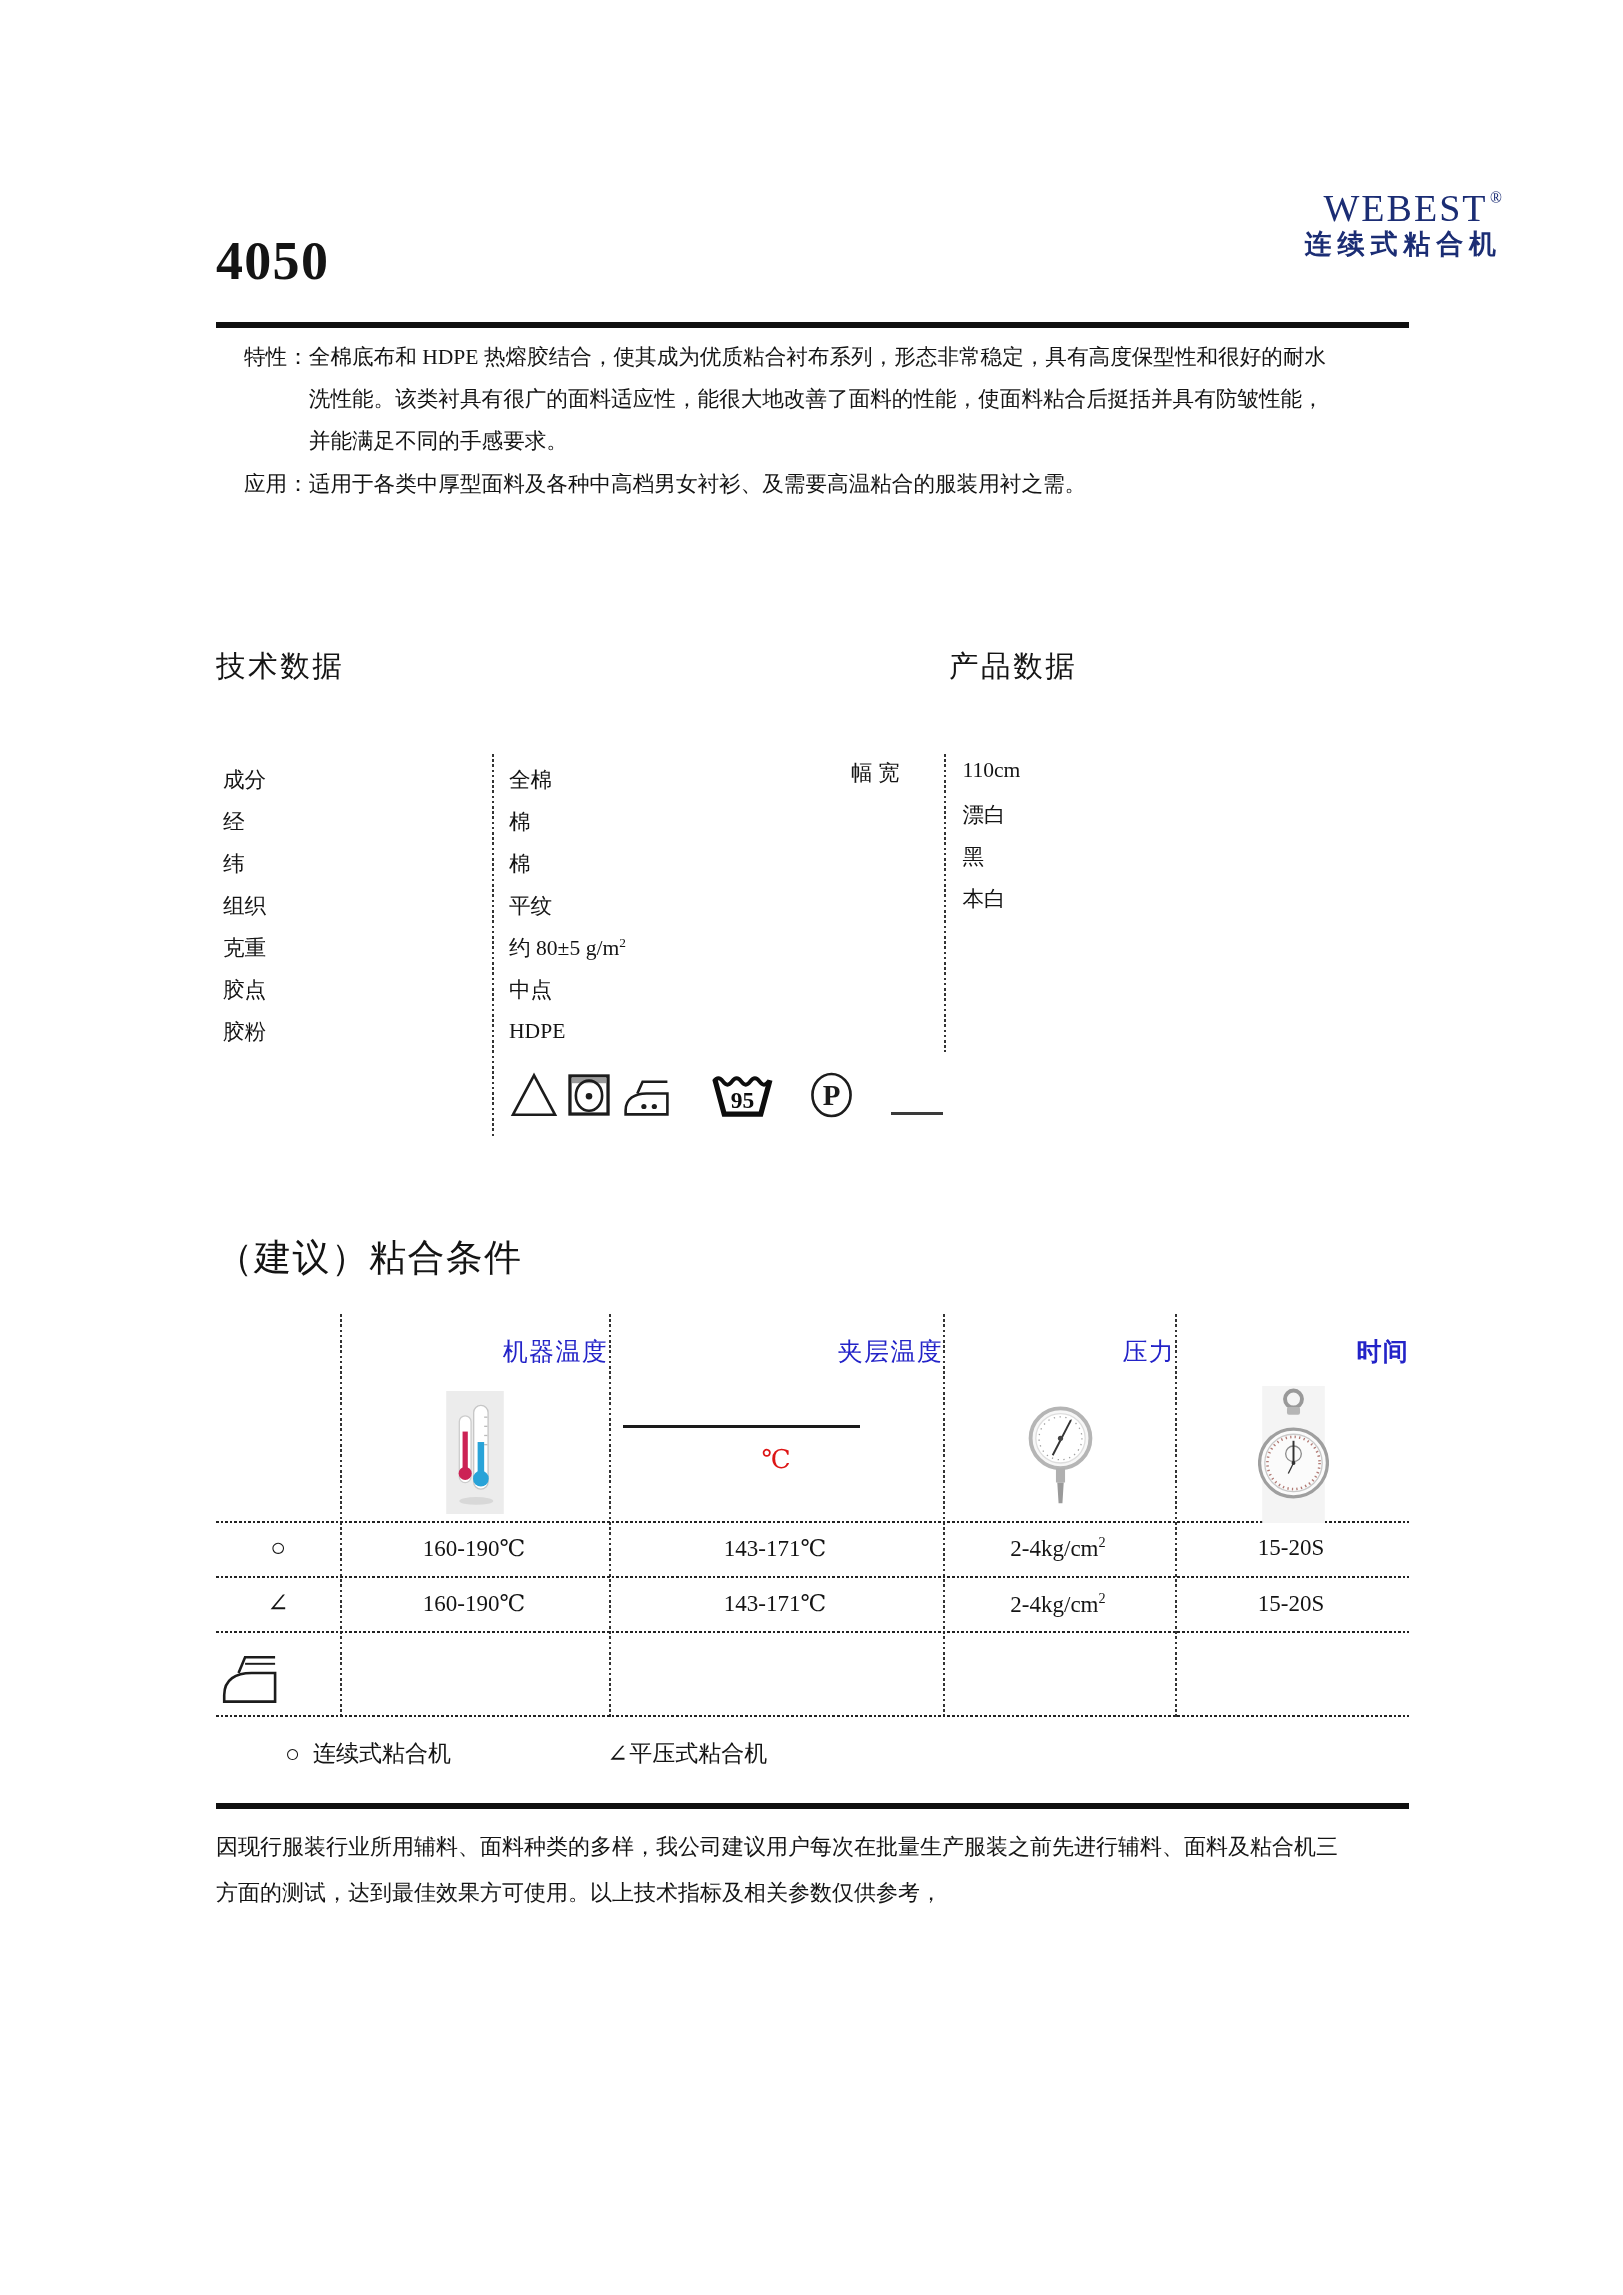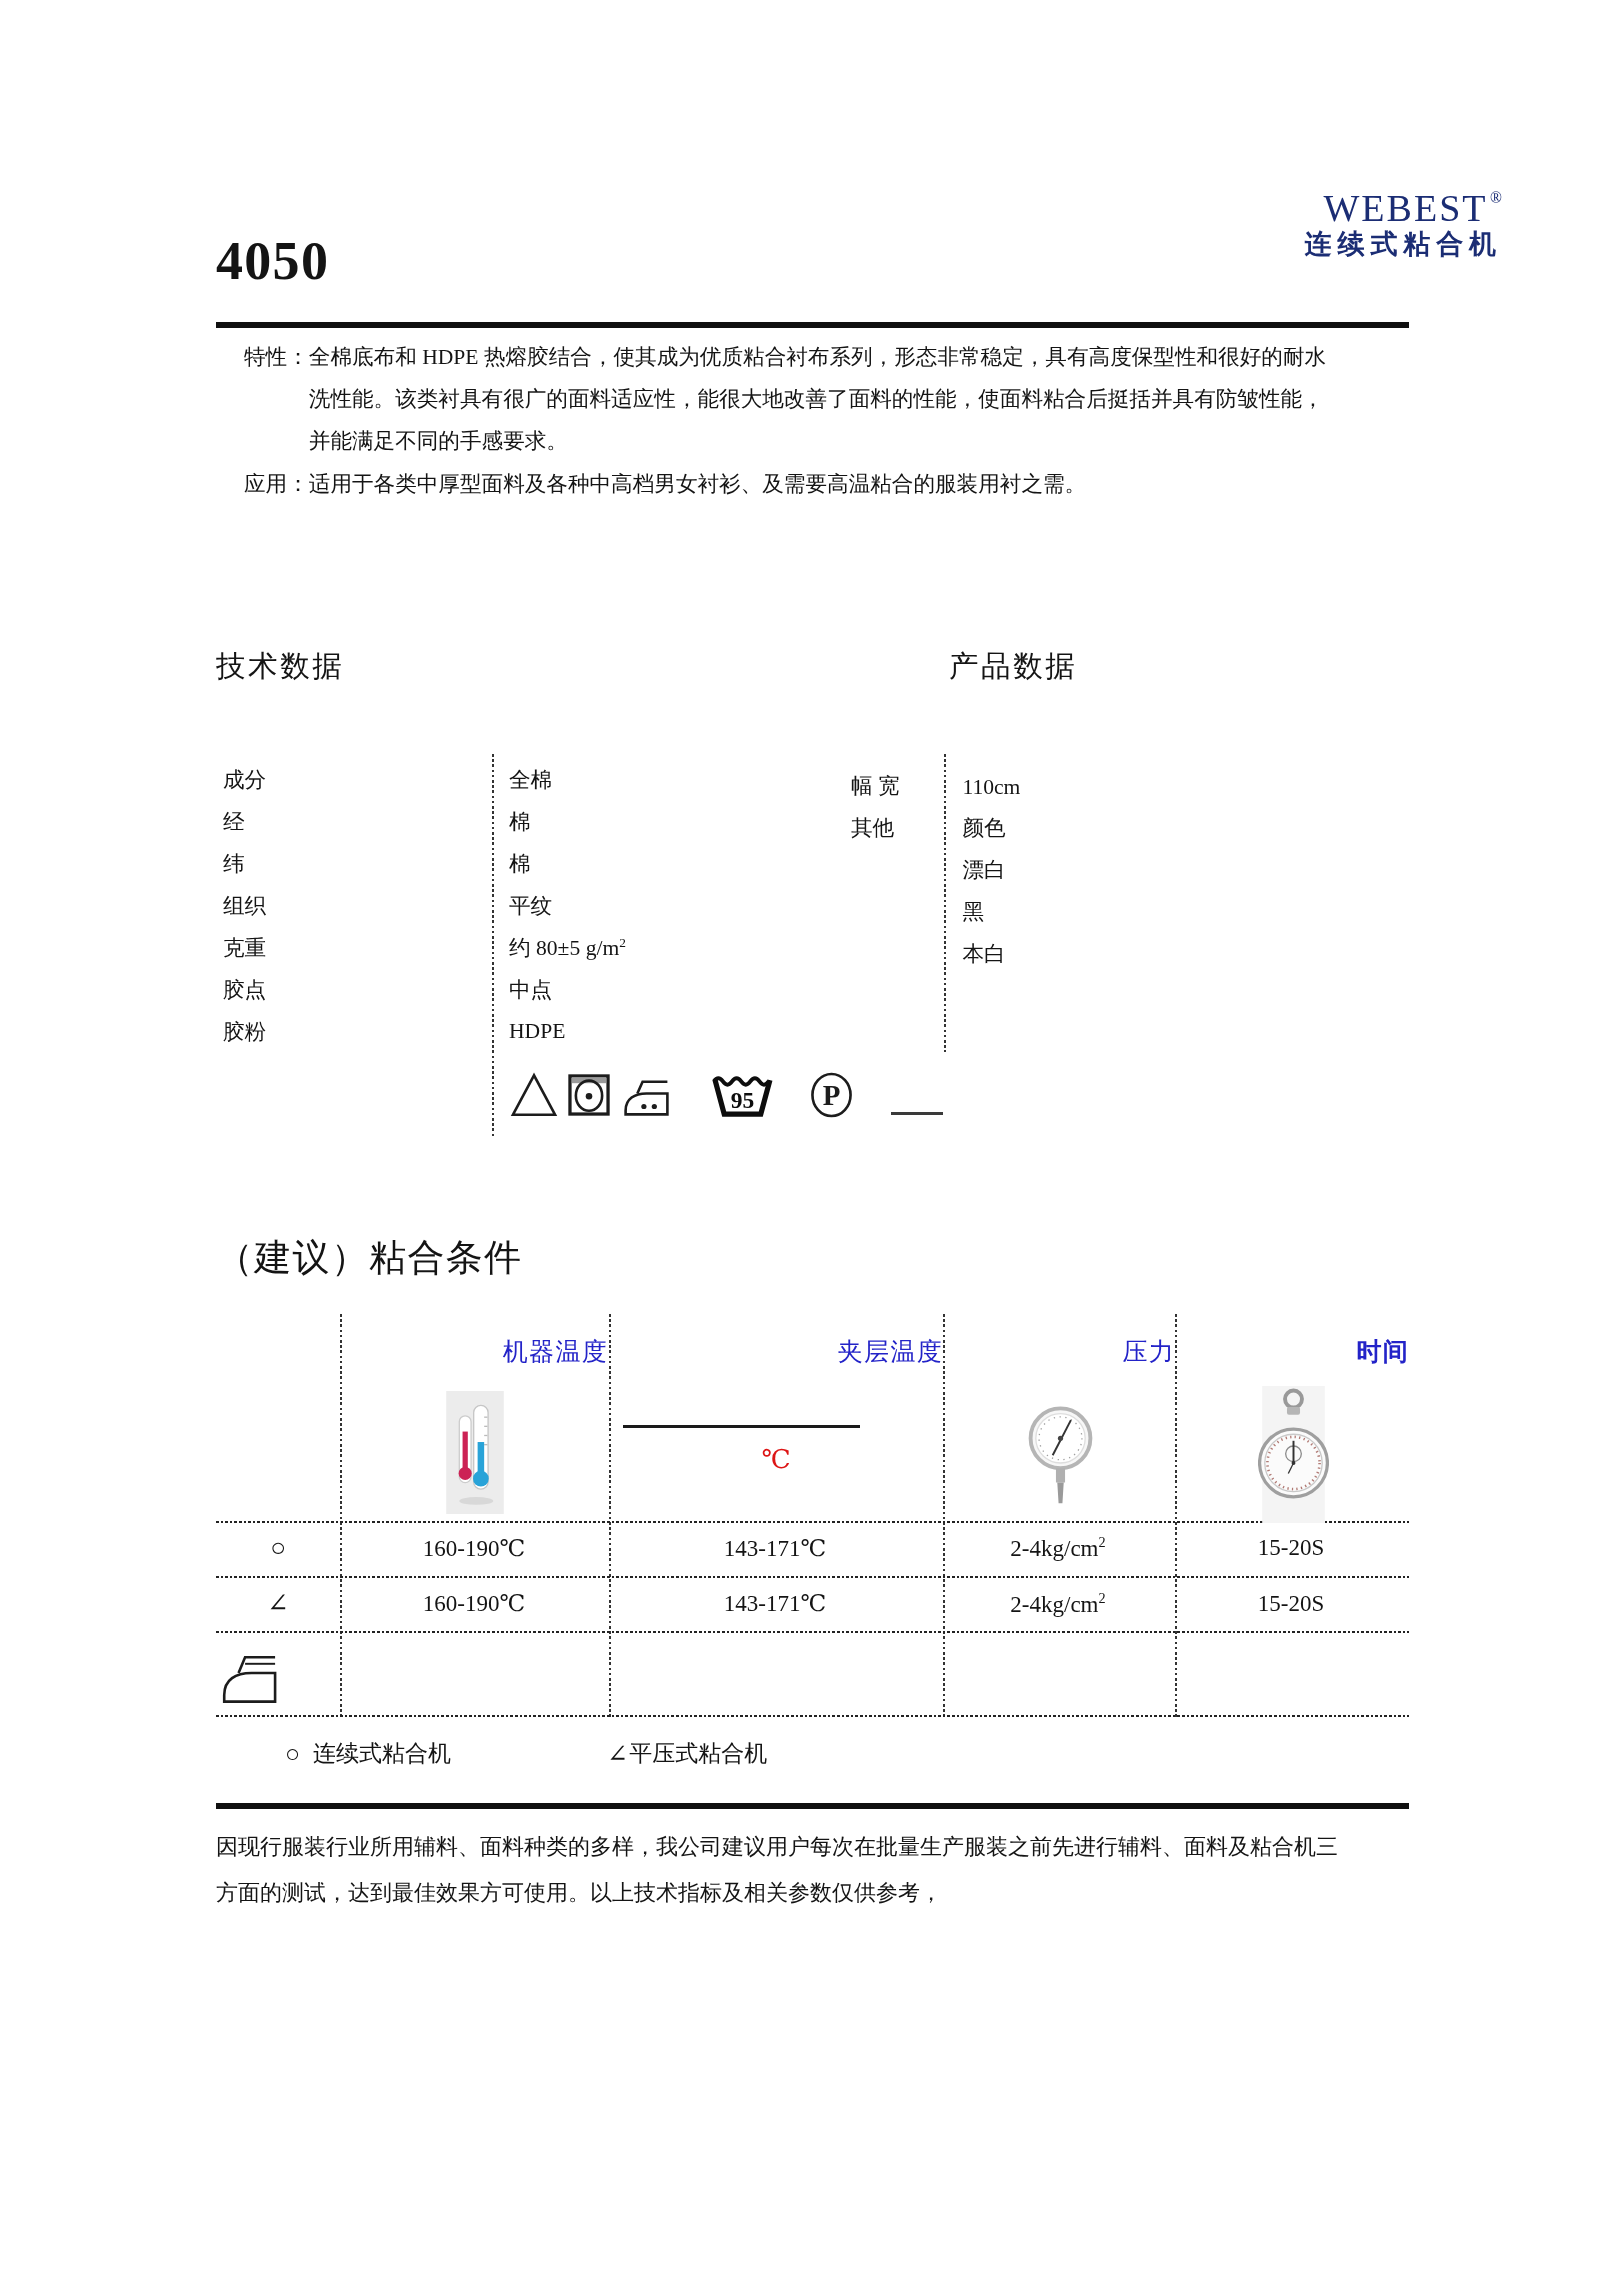--- a/index.html
+++ b/index.html
@@ -28,21 +28,21 @@
   .h-product{left:949px;}
   
   .vdots{position:absolute;width:2px;background-image:repeating-linear-gradient(180deg,#333 0 2.6px,transparent 2.6px 5.2px);}
   .hdots{position:absolute;height:2px;background-image:repeating-linear-gradient(90deg,#222 0 2.6px,transparent 2.6px 4.6px);}
   
   .tech-table{position:absolute;left:223px;top:758px;width:720px;}
   .tech-table .t-row{display:flex;height:42px;align-items:center;font-size:21.6px;}
   .tech-table .t-label{width:265px;}
   .tech-table .t-value{padding-left:21px;}
   .prod-table{position:absolute;left:851px;top:758px;width:458px;}
-  .prod-table .t-row{display:flex;height:42px;align-items:flex-end;font-size:21.6px;}
+  .prod-table .t-row{display:flex;height:42px;align-items:flex-start;font-size:21.6px;}
   .prod-table .t-label{width:97px;}
   .prod-table .t-value{padding-left:14.4px;}
   sup{font-size:.62em;}
   
   .care{position:absolute;left:0;top:1071px;height:52px;}
   .care .sym{position:absolute;}
   
   .h-bonding{position:absolute;left:216px;top:1233px;font-size:37px;letter-spacing:1.3px;}
   .bonding{position:absolute;left:216px;top:1314px;width:1193px;height:403px;font-size:23px;}
   .bonding .vl{top:0;height:403px;}
@@ -129,24 +129,20 @@
         <span class="t-value">HDPE</span>
       </div>
   </div>
 
   <div class="prod-table">
     <div class="t-row">
         <span class="t-label">幅 宽</span>
         <span class="t-value">110cm</span>
       </div>
     <div class="t-row">
-        <span class="t-label">其他</span>
-        <span class="t-value">颜色</span>
-      </div>
-    <div class="t-row">
         <span class="t-label"></span>
         <span class="t-value">漂白</span>
       </div>
     <div class="t-row">
         <span class="t-label"></span>
         <span class="t-value">黑</span>
       </div>
     <div class="t-row">
         <span class="t-label"></span>
         <span class="t-value">本白</span>

